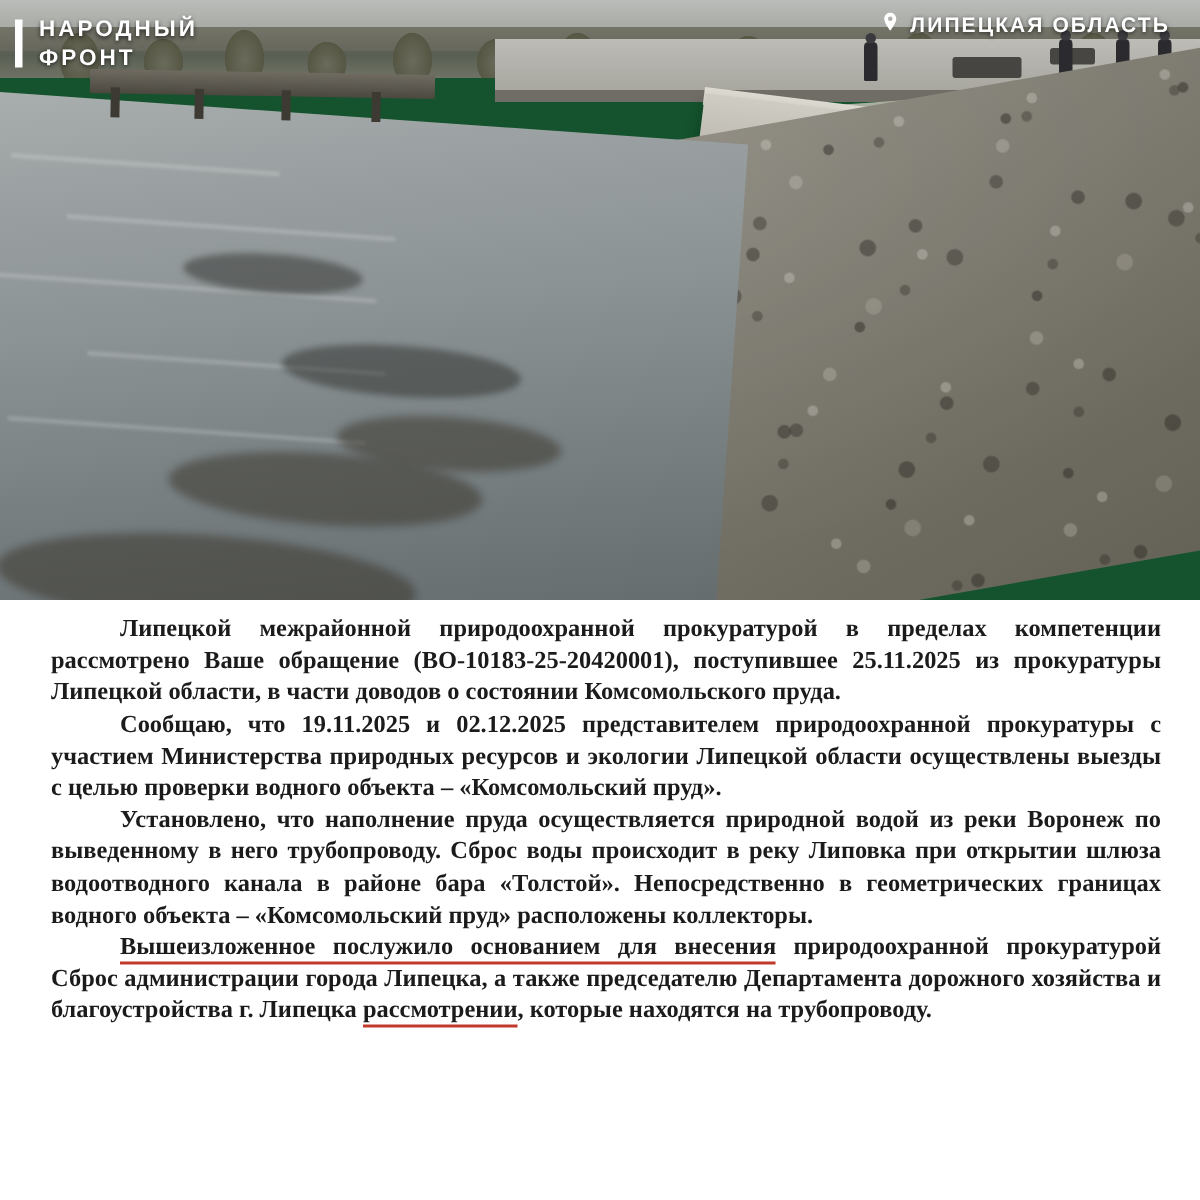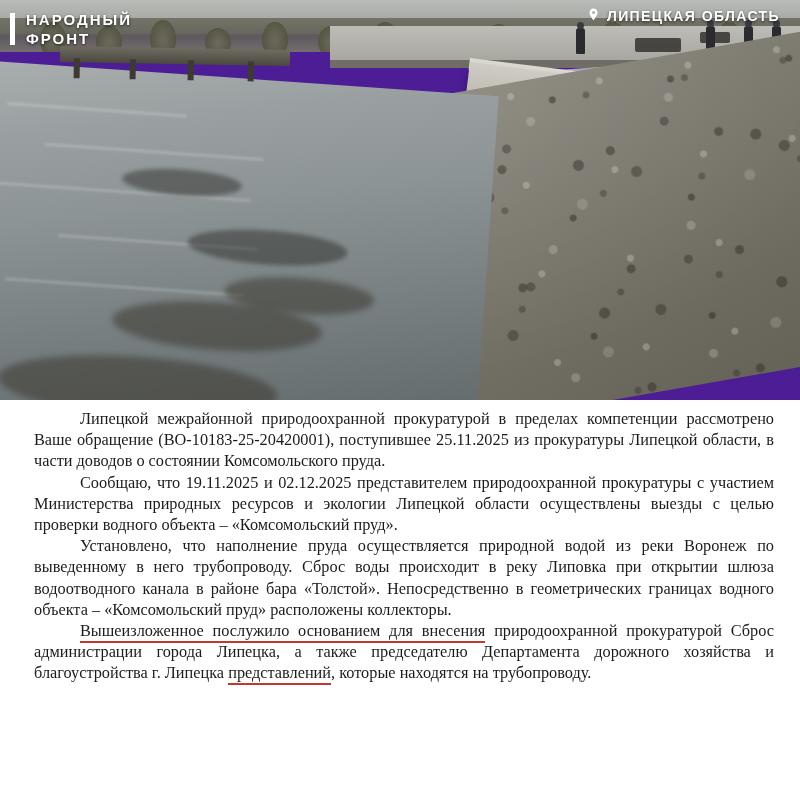--- a/index.html
+++ b/index.html
@@ -18,21 +18,21 @@
     width: 800px;
     height: 800px;
   }
 
   
   .photo {
     position: relative;
     width: 800px;
     height: 400px;
     overflow: hidden;
-    background: #4c1d95;
+    background: #14532d;
   }
   
   .sky {
     position: absolute;
     left: 0; top: 0; width: 800px; height: 34px;
     background: linear-gradient(180deg, #b9bcb8 0%, #a7a9a4 60%, #8e9089 100%);
   }
   
   .far-bank {
     position: absolute;
@@ -230,20 +230,21 @@
   .doc p {
     margin: 0;
     font-family: "Liberation Serif", serif;
     font-size: 16.3px;
     line-height: 21.2px;
     color: #1b1b1b;
     text-align: justify;
     text-indent: 46px;
     text-justify: inter-word;
     hyphens: none;
+    font-weight: bold;
   }
   .u-red {
     border-bottom: 2px solid #c0392b;
     padding-bottom: 1px;
   }
 </style>
 </head>
 <body>
 
 <div class="page">
@@ -318,16 +319,16 @@
         </svg>
       </span>
       <span>ЛИПЕЦКАЯ ОБЛАСТЬ</span>
     </div>
   </div>
 
   <div class="doc">
     <p>Липецкой межрайонной природоохранной прокуратурой в пределах компетенции рассмотрено Ваше обращение (ВО-10183-25-20420001), поступившее 25.11.2025 из прокуратуры Липецкой области, в части доводов о состоянии Комсомольского пруда.</p>
     <p>Сообщаю, что 19.11.2025 и 02.12.2025 представителем природоохранной прокуратуры с участием Министерства природных ресурсов и экологии Липецкой области осуществлены выезды с целью проверки водного объекта – «Комсомольский пруд».</p>
     <p>Установлено, что наполнение пруда осуществляется природной водой из реки Воронеж по выведенному в него трубопроводу. Сброс воды происходит в реку Липовка при открытии шлюза водоотводного канала в районе бара «Толстой». Непосредственно в геометрических границах водного объекта – «Комсомольский пруд» расположены коллекторы.</p>
-    <p><span class="u-red">Вышеизложенное послужило основанием для внесения</span><span> природоохранной прокуратурой Сброс администрации города Липецка, а также председателю Департамента дорожного хозяйства и благоустройства г. Липецка </span><span class="u-red">представлений</span><span>, которые находятся на трубопроводу.</span></p>
+    <p><span class="u-red">Вышеизложенное послужило основанием для внесения</span><span> природоохранной прокуратурой Сброс администрации города Липецка, а также председателю Департамента дорожного хозяйства и благоустройства г. Липецка </span><span class="u-red">рассмотрении</span><span>, которые находятся на трубопроводу.</span></p>
   </div>
 
 </div>
 
 </body></html>

